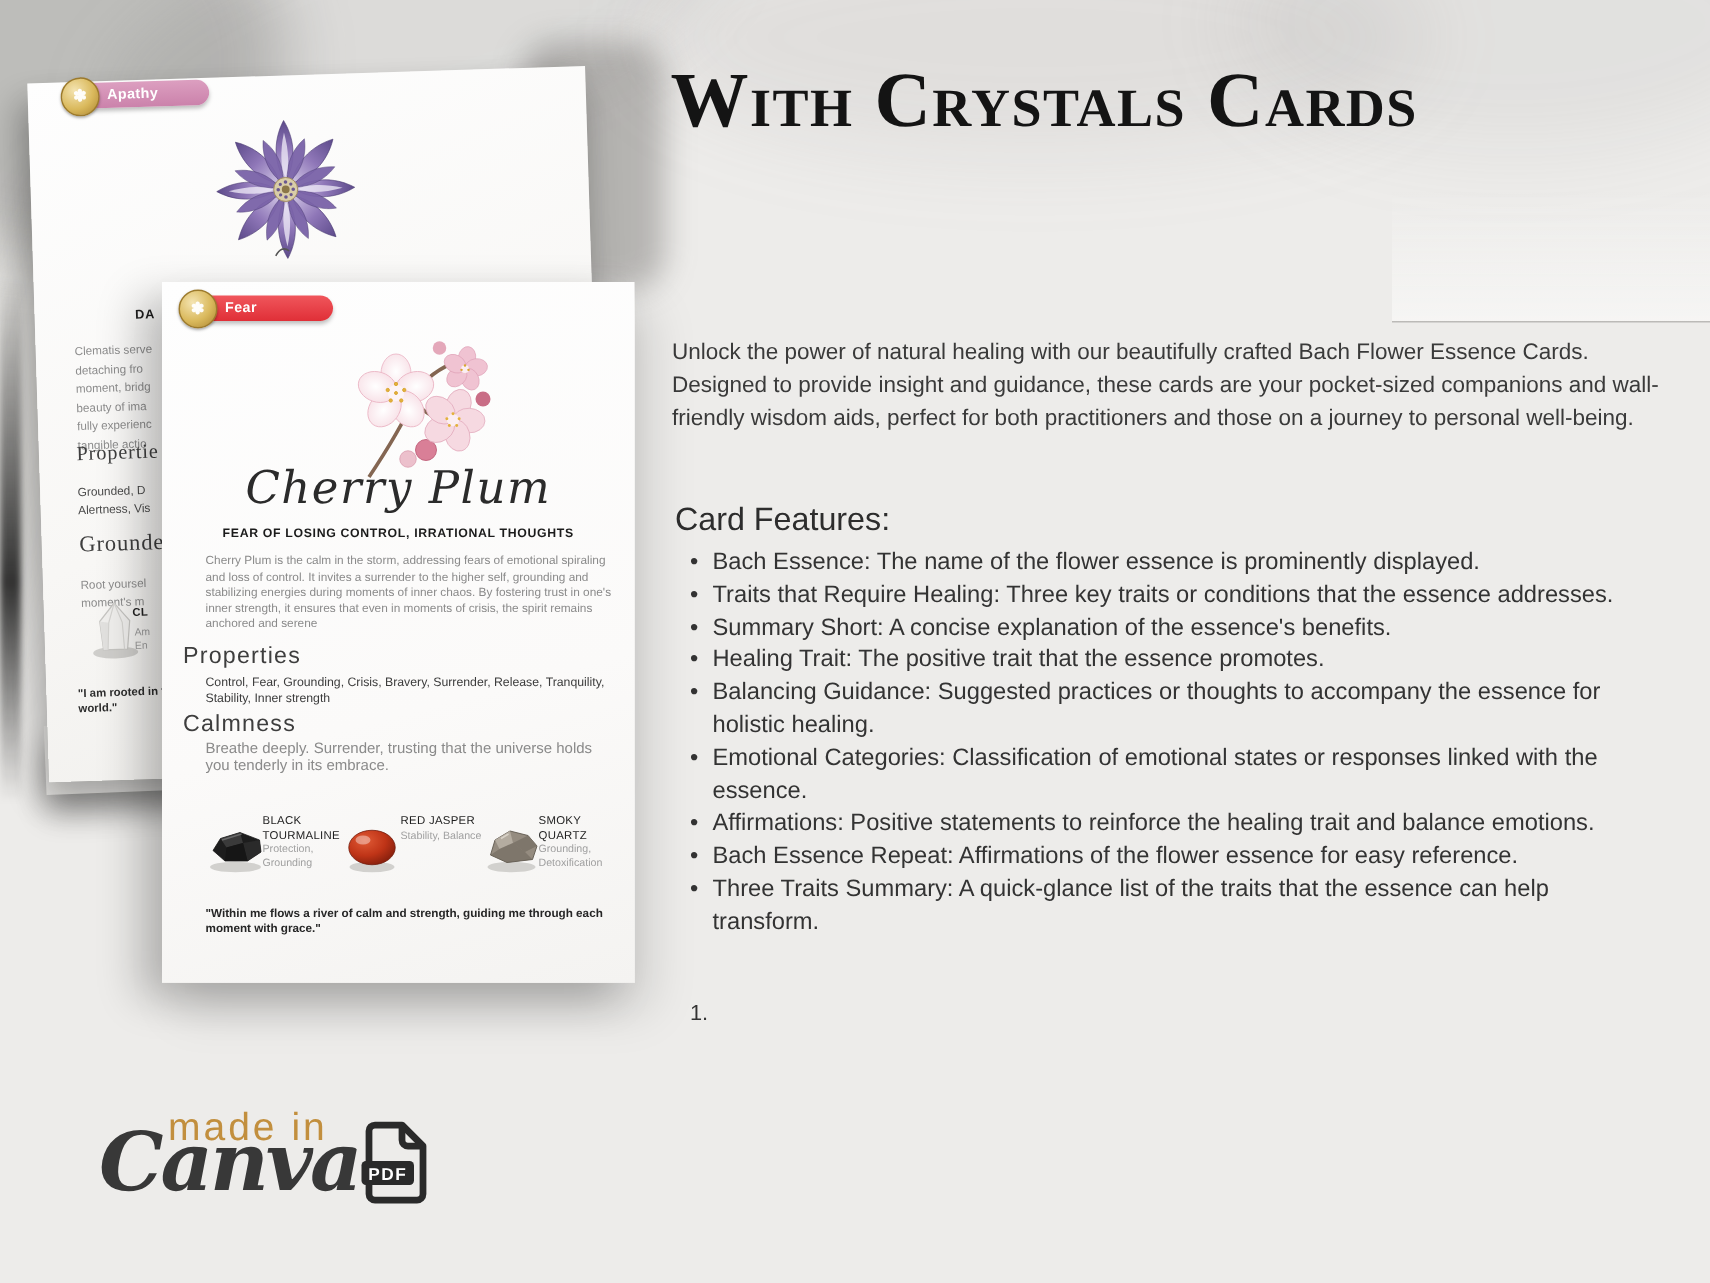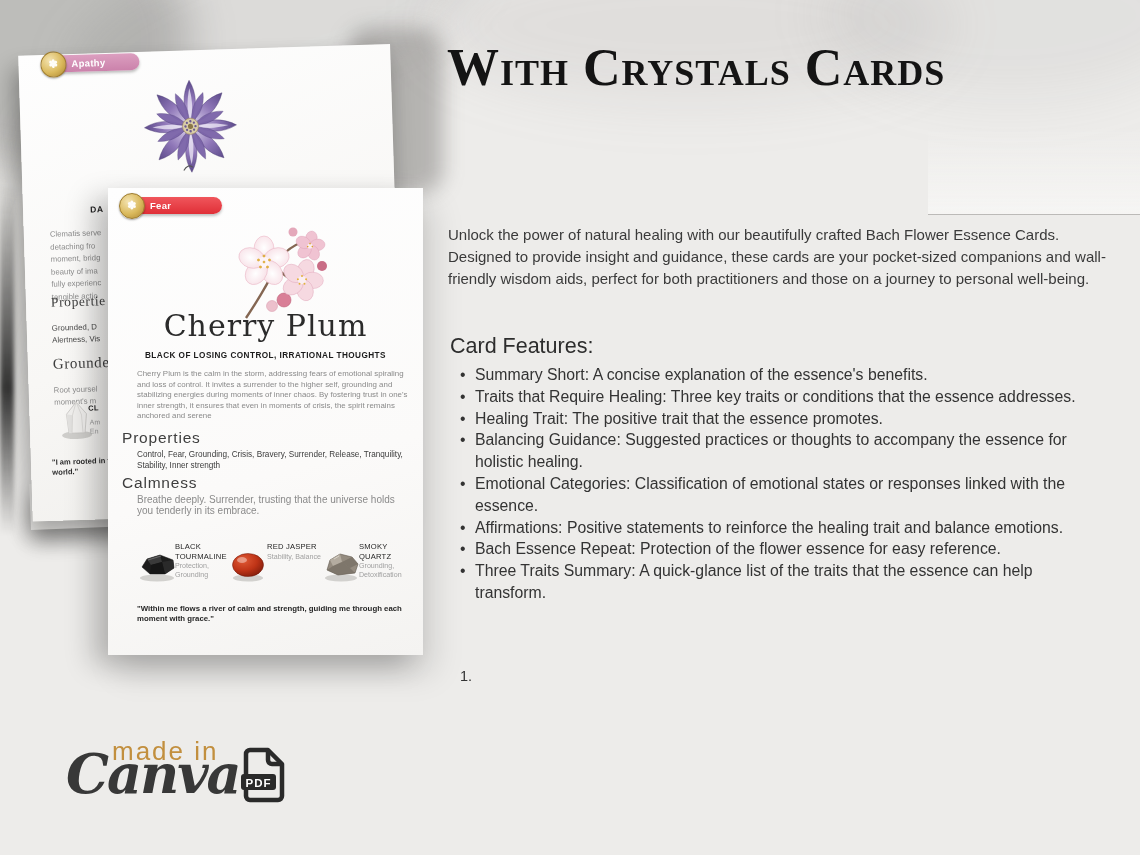--- a/index.html
+++ b/index.html
@@ -54,21 +54,21 @@
   .bc-trait{position:absolute;left:25px;top:330px;font-size:7.8px;line-height:12.2px;color:#8d8d8d;white-space:nowrap;}
   .bc-crystal-svg{position:absolute;left:30px;top:346px;}
   .bc-crystal-name{position:absolute;left:59px;top:350px;font-size:7.5px;font-weight:bold;color:#222;letter-spacing:.3px;}
   .bc-crystal-props{position:absolute;left:60px;top:364px;font-size:6.9px;line-height:9px;color:#9c9c9c;}
   .bc-quote{position:absolute;left:21px;top:403px;font-size:7.6px;font-weight:bold;line-height:10.4px;color:#2d2d2d;white-space:nowrap;}
   .flower-clematis{position:absolute;left:116px;top:26px;}
 
   
   .flower-blossom{position:absolute;left:110px;top:30px;}
   .fc-name{position:absolute;left:0;top:120px;width:100%;text-align:center;
-    font-family:"DejaVu Serif", serif;font-weight:400;font-size:30px;color:#2b2b2b;letter-spacing:1px;}
+    font-family:"DejaVu Serif", serif;font-style:italic;font-weight:400;font-size:30px;color:#2b2b2b;letter-spacing:1px;}
   .fc-traits{position:absolute;left:0;top:163px;width:100%;text-align:center;
     font-size:8.2px;font-weight:bold;color:#1b1b1b;letter-spacing:.45px;}
   .fc-summary{position:absolute;left:29px;top:181px;width:280px;font-size:7.9px;line-height:10.6px;color:#8a8a8a;}
   .fc-serif{position:absolute;left:14px;font-family:Liberation Sans, sans-serif;color:#3e3e3e;letter-spacing:.8px;font-size:15.5px;}
   .fc-props-h{top:241px;}
   .fc-heal-h{top:286px;}
   .fc-props{position:absolute;left:29px;top:261px;width:282px;font-size:8.2px;line-height:11px;color:#3c3c3c;}
   .fc-heal{position:absolute;left:29px;top:307px;width:268px;font-size:10px;line-height:10.6px;color:#8a8a8a;}
   .crystal-group{position:absolute;top:352px;}
   .cg-1{left:30px;} .cg-2{left:122px;} .cg-3{left:214px;}
@@ -279,21 +279,21 @@
         <circle r="4.5" fill="#fbeef2"></circle>
         <g fill="#d9a52f">
             <circle cx="0" cy="-4" r="1.4"></circle>
             <circle cx="4" cy="1" r="1.4"></circle>
             <circle cx="-4" cy="1" r="1.4"></circle>
           </g>
       </g>
     </svg>
 
     <div class="fc-name">Cherry Plum</div>
-    <div class="fc-traits">BLACK OF LOSING CONTROL, IRRATIONAL THOUGHTS</div>
+    <div class="fc-traits">FEAR OF LOSING CONTROL, IRRATIONAL THOUGHTS</div>
     <div class="fc-summary">Cherry Plum is the calm in the storm, addressing fears of emotional spiraling and loss of control. It invites a surrender to the higher self, grounding and stabilizing energies during moments of inner chaos. By fostering trust in one's inner strength, it ensures that even in moments of crisis, the spirit remains anchored and serene</div>
 
     <div class="fc-serif fc-props-h">Properties</div>
     <div class="fc-props">Control, Fear, Grounding, Crisis, Bravery, Surrender, Release, Tranquility, Stability, Inner strength</div>
 
     <div class="fc-serif fc-heal-h">Calmness</div>
     <div class="fc-heal">Breathe deeply. Surrender, trusting that the universe holds you tenderly in its embrace.</div>
 
     <div class="crystal-group cg-1">
       <svg class="crystal-stone" width="40" height="32" viewBox="0 0 40 32">
@@ -345,27 +345,28 @@
     <div class="fc-affirmation">"Within me flows a river of calm and strength, guiding me through each moment with grace."</div>
   </div>
 
   <div class="right-col">
     <div class="main-title">
       <div>With Crystals Cards</div>
     </div>
     <div class="intro">Unlock the power of natural healing with our beautifully crafted Bach Flower Essence Cards. Designed to provide insight and guidance, these cards are your pocket-sized companions and wall-friendly wisdom aids, perfect for both practitioners and those on a journey to personal well-being.</div>
     <div class="features-h">Card Features:</div>
     <ul class="features-list">
+      <li>Bach Essence: The name of the flower essence is prominently displayed.</li>
+      <li>Traits that Require Healing: Three key traits or conditions that the essence addresses.</li>
       <li>Summary Short: A concise explanation of the essence's benefits.</li>
-      <li>Traits that Require Healing: Three key traits or conditions that the essence addresses.</li>
       <li>Healing Trait: The positive trait that the essence promotes.</li>
       <li>Balancing Guidance: Suggested practices or thoughts to accompany the essence for holistic healing.</li>
       <li>Emotional Categories: Classification of emotional states or responses linked with the essence.</li>
       <li>Affirmations: Positive statements to reinforce the healing trait and balance emotions.</li>
-      <li>Bach Essence Repeat: Protection of the flower essence for easy reference.</li>
+      <li>Bach Essence Repeat: Affirmations of the flower essence for easy reference.</li>
       <li>Three Traits Summary: A quick-glance list of the traits that the essence can help transform.</li>
     </ul>
     <div class="trailing-num">1.</div>
   </div>
 
   <div class="made-in">made in</div>
   <div class="canva">Canva</div>
   <svg class="pdf-icon" width="50" height="58" viewBox="0 0 50 58">
     <path d="M12 4 H30 L44 18 V50 a4 4 0 0 1 -4 4 H12 a4 4 0 0 1 -4 -4 V8 a4 4 0 0 1 4 -4 Z" fill="#edecea" stroke="#2a2a2a" stroke-width="4.5" stroke-linejoin="round"></path>
     <path d="M30 4 V14 a4 4 0 0 0 4 4 H44" fill="none" stroke="#2a2a2a" stroke-width="4.5" stroke-linejoin="round"></path>

